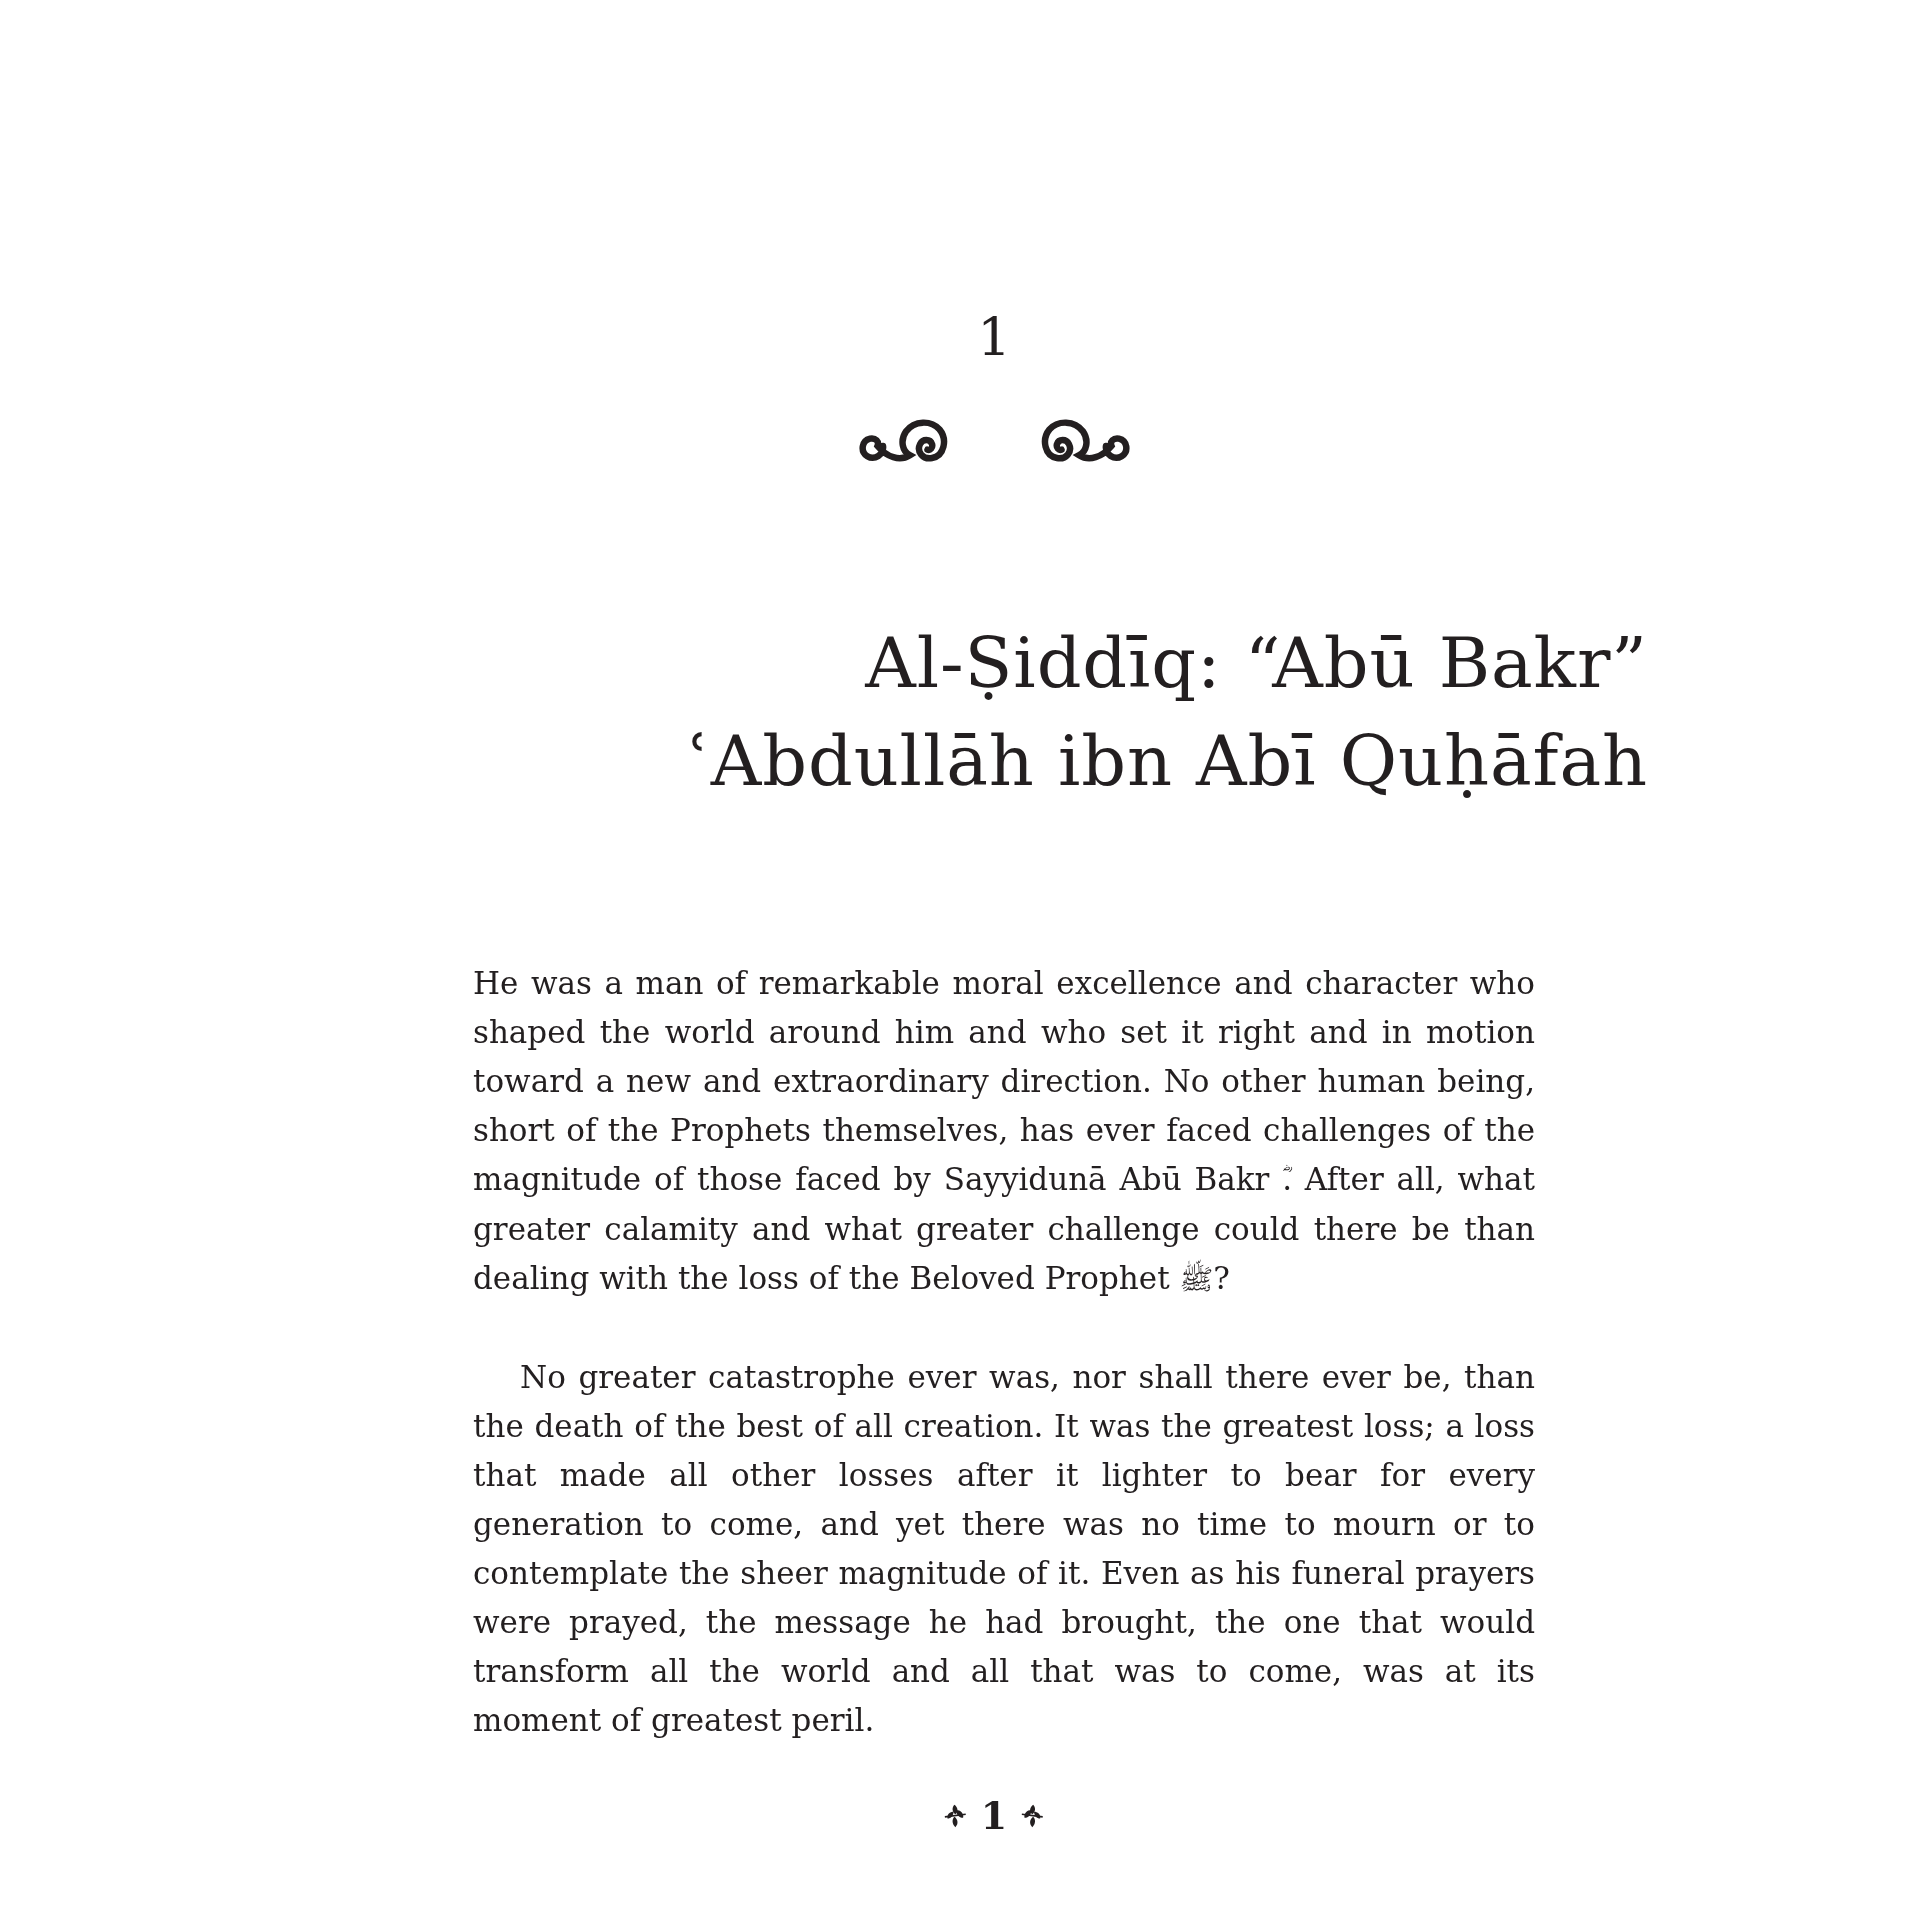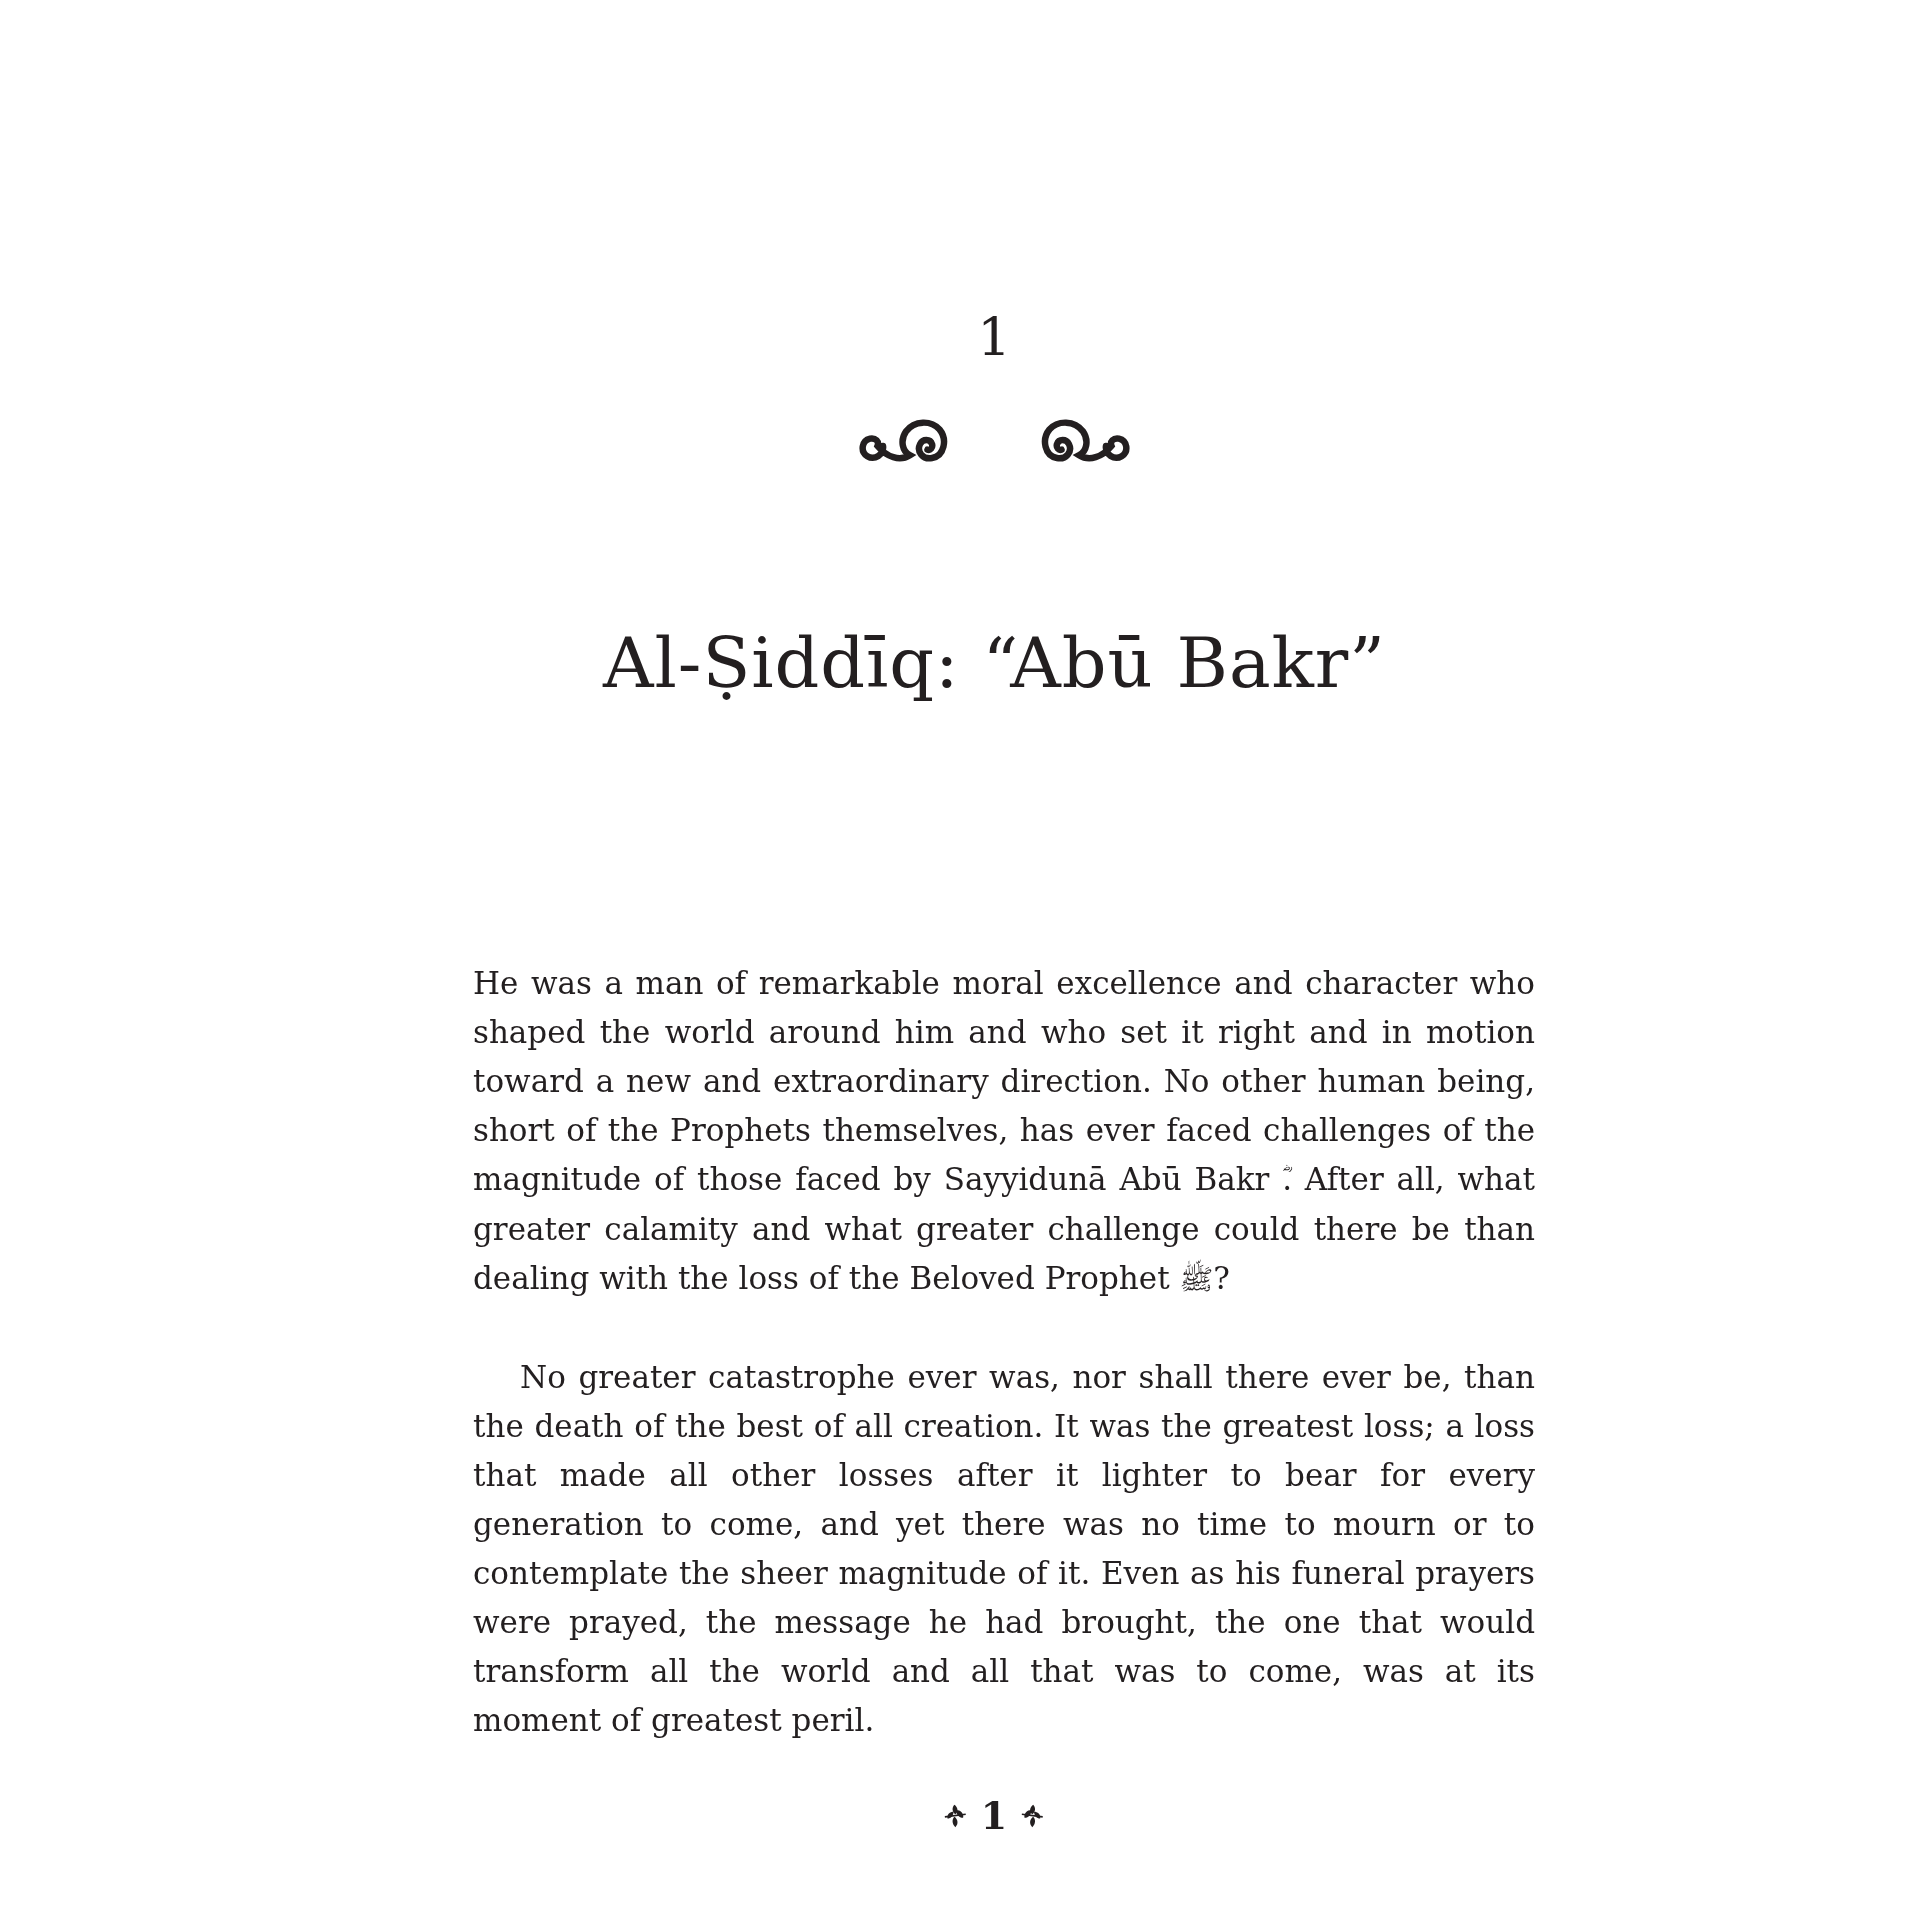--- a/index.html
+++ b/index.html
@@ -37,21 +37,21 @@
     top: 614px;
     left: 341px;
     width: 1307px;
     margin: 0;
     text-align: center;
     font-size: 70px;
     font-weight: normal;
     line-height: 98px;
     letter-spacing: 0.9px;
   }
-  .chapter-title .title-line { display: block; }
+  .chapter-title .title-line { display: block; text-align: right; }
   .body-text {
     position: absolute;
     top: 959px;
     left: 463px;
     width: 1062px;
     font-size: 31px;
     line-height: 49px;
     text-align: justify;
     margin-left: 10px;
   }
@@ -102,20 +102,21 @@
                    C30 46, 44 51, 55 44 C47 40, 44 28, 51 18 C60 6, 78 6, 87 16
                    C96 27, 92 45, 79 47 C69 49, 62 40, 66 32 C69 26, 77 26, 79 32
                    C80 36, 77 39, 74 38" fill="none" stroke="#231f20" stroke-width="7" stroke-linecap="round"></path>
         </g>
       </svg>
     </span>
   </div>
 
   <h1 class="chapter-title">
     <span class="title-line">Al-Ṣiddīq: “Abū Bakr”</span>
+    <span class="title-line">ʿAbdullāh ibn Abī Quḥāfah</span>
   </h1>
 
   <div class="body-text">
     <p><span>He was a man of remarkable moral excellence and character who shaped the world around him and who set it right and in motion toward a new and extraordinary direction. No other human being, short of the Prophets themselves, has ever faced challenges of the magnitude of those faced by Sayyidunā Abū Bakr </span><span class="honorific">ؓ</span><span>. After all, what greater calamity and what greater challenge could there be than dealing with the loss of the Beloved Prophet </span><span class="honorific">ﷺ</span><span>?</span></p>
     <p>No greater catastrophe ever was, nor shall there ever be, than the death of the best of all creation. It was the greatest loss; a loss that made all other losses after it lighter to bear for every generation to come, and yet there was no time to mourn or to contemplate the sheer magnitude of it. Even as his funeral prayers were prayed, the message he had brought, the one that would transform all the world and all that was to come, was at its moment of greatest peril.</p>
   </div>
 
   <div class="page-footer">
     <span class="fleuron">
       <svg width="22.6" height="28" viewBox="0 0 26 30" aria-hidden="true">

